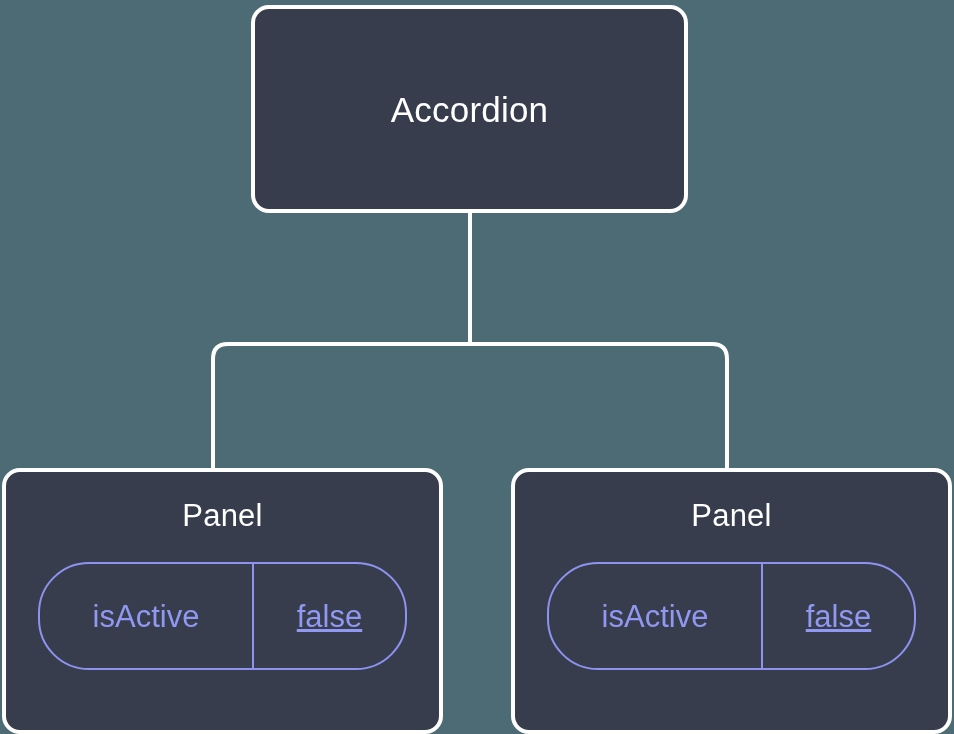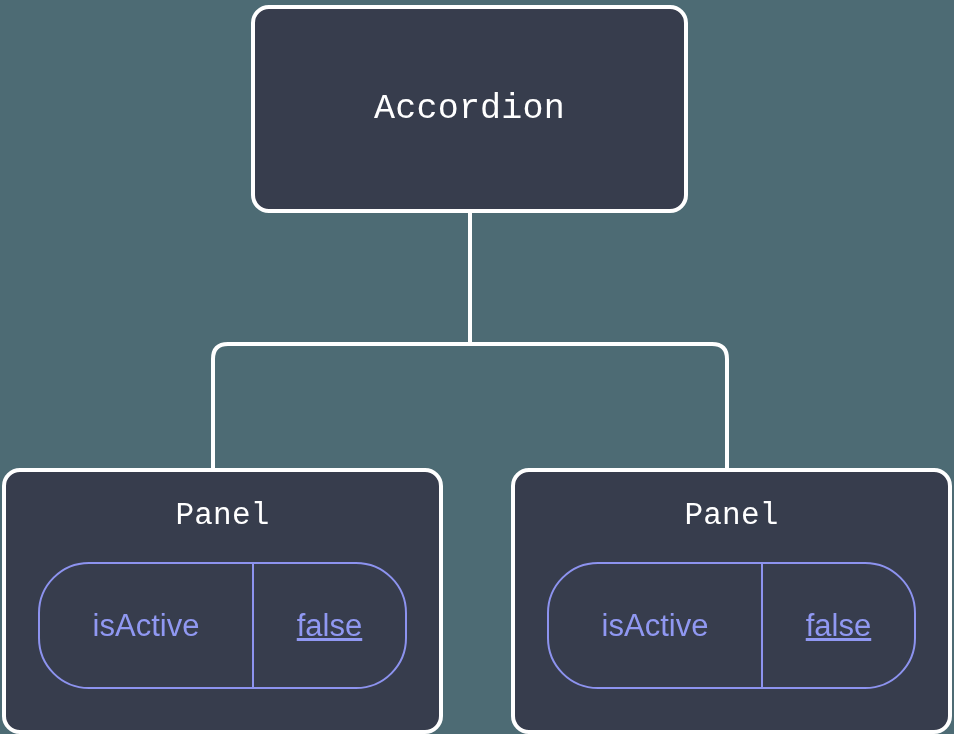--- a/index.html
+++ b/index.html
@@ -65,33 +65,32 @@
   .node-leaf-left  { left: 2px; }
   .node-leaf-right { left: 511px; }
 
   .node-title {
     color: #ffffff;
     font-size: 35px;
     font-weight: 400;
     letter-spacing: 0.2px;
     line-height: 1;
     white-space: nowrap;
-    font-family: Liberation Mono, monospace;
   }
 
   .node-leaf .node-title {
     font-size: 31px;
   }
 
   
   .prop-pill {
     margin-top: 31px;
     box-sizing: border-box;
     width: 369px;
-    height: 127px;
+    height: 108px;
     border: 2px solid #8d93ef;
     border-radius: 51px;
     display: flex;
     align-items: stretch;
     overflow: hidden;
   }
 
   .prop-key,
   .prop-value {
     display: flex;

